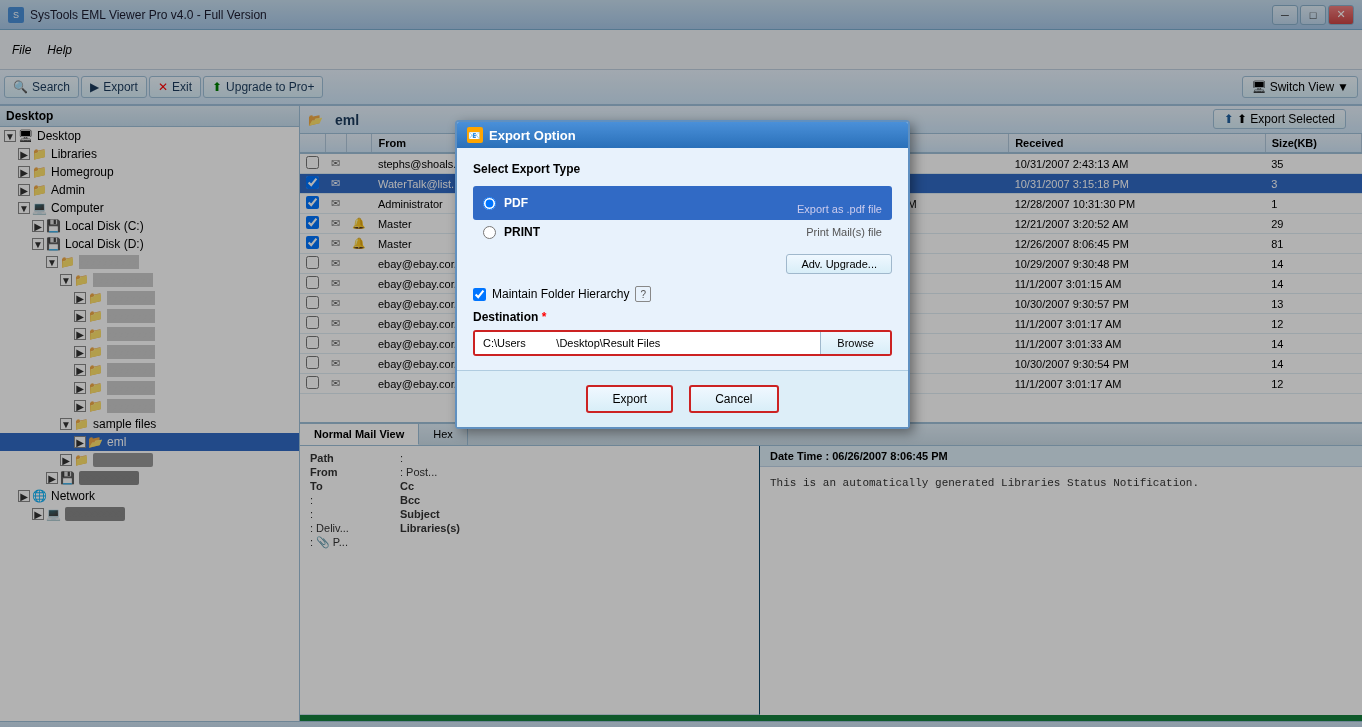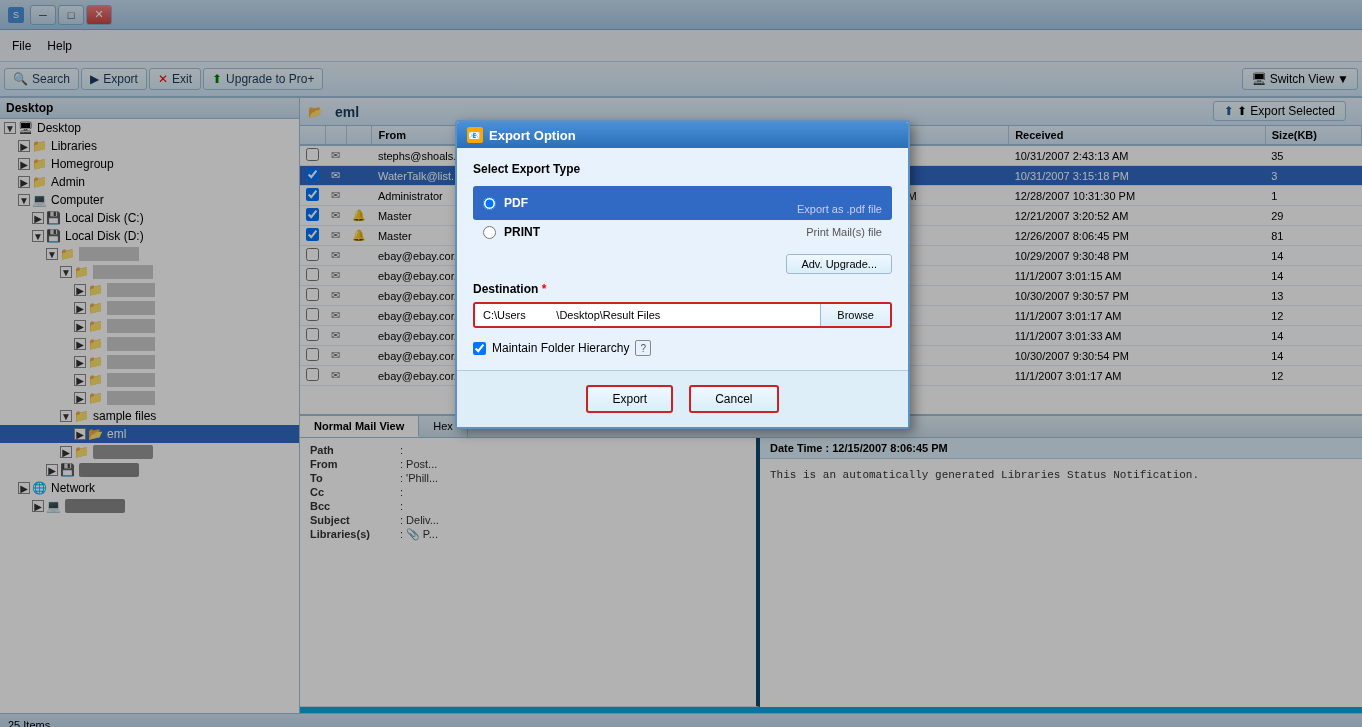--- a/index.html
+++ b/index.html
@@ -46,25 +46,26 @@
       border-radius: 3px;
       cursor: pointer;
       display: flex; align-items: center; justify-content: center;
       font-size: 11px; color: #333;
     }
     #title-bar .win-btn.close { background: linear-gradient(to bottom, #f08080, #cc4444); color: white; }
 
     
     #menu-bar {
       background: #f0f4f8;
-      height: 32px;
+      height: 40px;
       display: flex;
       align-items: center;
       padding: 0 4px;
       border-bottom: 1px solid #c0d0e0;
+      font-style: italic;
     }
     .menu-item {
       padding: 2px 8px;
       cursor: pointer;
       border-radius: 2px;
       font-size: 12px;
     }
 
     
     #toolbar {
@@ -207,21 +208,21 @@
     }
     .check-col { width: 20px; text-align: center; }
     .icon-col { width: 20px; text-align: center; }
 
     
     #preview-panel {
       flex: 1;
       display: flex;
       flex-direction: column;
       overflow: hidden;
-      background: #0ea5e9;
+      background: #15803d;
     }
     #preview-tabs {
       display: flex;
       background: linear-gradient(to bottom, #e0eef8, #ccdde8);
       border-bottom: 1px solid #a0c0d8;
     }
     .preview-tab {
       padding: 4px 14px;
       cursor: pointer;
       border-right: 1px solid #a0c0d8;
@@ -423,20 +424,21 @@
     .indent-2 { padding-left: 32px; }
     .indent-3 { padding-left: 46px; }
     .indent-4 { padding-left: 60px; }
     .indent-5 { padding-left: 74px; }
   </style>
 </head>
 <body>
 
 <div id="title-bar">
   <div class="title-icon">S</div>
+  <span class="title-text">SysTools EML Viewer Pro v4.0 - Full Version</span>
   <div class="window-controls">
     <div class="win-btn">─</div>
     <div class="win-btn">□</div>
     <div class="win-btn close">✕</div>
   </div>
 </div>
 
 <div id="menu-bar">
   <div class="menu-item">File</div>
   <div class="menu-item">Help</div>
@@ -756,38 +758,37 @@
         </tbody>
       </table>
     </div>
 
     <div id="preview-panel">
       <div id="preview-tabs">
         <div class="preview-tab active">Normal Mail View</div>
         <div class="preview-tab">Hex</div>
       </div>
       <div style="display:flex; height:calc(100% - 28px);">
-        <div id="preview-meta" style="width:460px; height:auto; align-content:start; border-right:4px solid #0c4a6e;">
+        <div id="preview-meta" style="width:460px; height:auto; align-content:start; border-right:1px solid #0c4a6e;">
           <span class="meta-label">Path</span>
           <span class="meta-value">:</span>
           <span class="meta-label">From</span>
           <span class="meta-value">: Post...</span>
           <span class="meta-label">To</span>
-          <span class="meta-value">: 'Phill...</span>
           <span class="meta-label">Cc</span>
           <span class="meta-value">:</span>
           <span class="meta-label">Bcc</span>
           <span class="meta-value">:</span>
           <span class="meta-label">Subject</span>
           <span class="meta-value">: Deliv...</span>
           <span class="meta-label">Libraries(s)</span>
           <span class="meta-value">: 📎 P...</span>
         </div>
         <div style="flex:1; display:flex; flex-direction:column; overflow:hidden;">
-          <div id="preview-date-row" style="background:#ddeef8; padding:4px 10px; font-size:11px; border-bottom:1px solid #c0d4e8; font-weight:bold;">Date Time   :  12/15/2007 8:06:45 PM</div>
+          <div id="preview-date-row" style="background:#ddeef8; padding:4px 10px; font-size:11px; border-bottom:1px solid #c0d4e8; font-weight:bold;">Date Time   :  06/26/2007 8:06:45 PM</div>
           <div id="preview-body">
             <span>This is an automatically generated Libraries Status Notification.</span>
           </div>
         </div>
       </div>
     </div>
 
   </div>
 </div>
 
@@ -813,38 +814,38 @@
       </div>
 
       <div class="export-option">
         <input type="radio" name="export-type" id="radio-print" style="">
         <label for="radio-print">PRINT</label>
         <span class="option-desc">Print Mail(s) file</span>
       </div>
 
       <div id="adv-settings-row">
         <button class="adv-btn">Adv. Upgrade...</button>
+      </div>
+
+      <div id="maintain-folder-row">
+        <input type="checkbox" checked="" id="maintain-cb" style="">
+        <label for="maintain-cb">Maintain Folder Hierarchy</label>
+        <span id="question-mark">?</span>
       </div>
 
       <div id="destination-section">
         <div id="destination-label">
           <span>Destination</span>
           <span class="required">*</span>
         </div>
         <div id="dest-input-row">
           <input id="dest-input" type="text" value="C:\Users          \Desktop\Result Files" style="">
           <button id="browse-btn">Browse</button>
         </div>
       </div>
-
-      <div id="maintain-folder-row">
-        <input type="checkbox" checked="" id="maintain-cb" style="">
-        <label for="maintain-cb">Maintain Folder Hierarchy</label>
-        <span id="question-mark">?</span>
-      </div>
     </div>
 
     <div id="dialog-footer">
       <button class="dialog-btn">Export</button>
       <button class="dialog-btn">Cancel</button>
     </div>
   </div>
 </div>
 
 </body></html>

